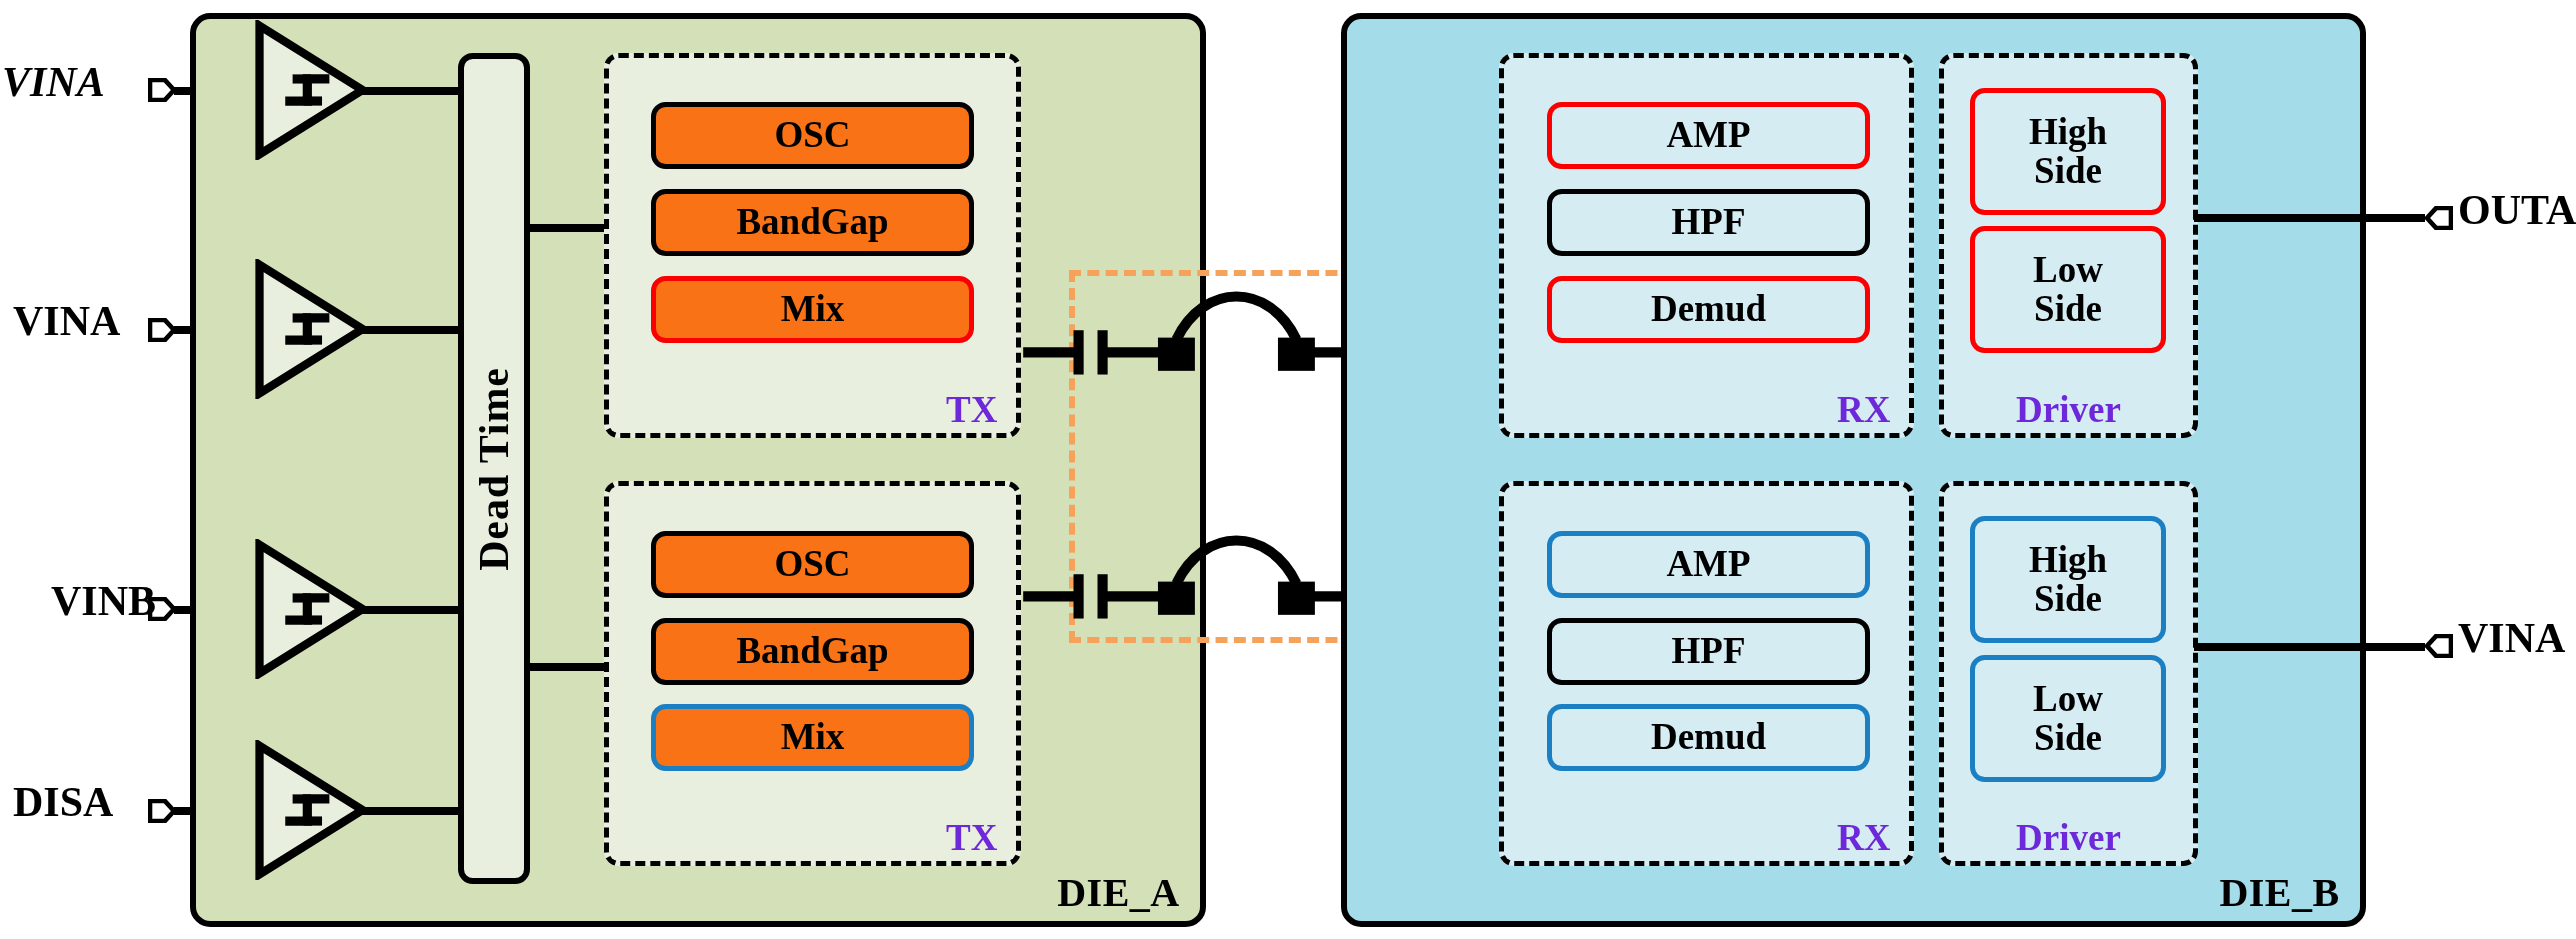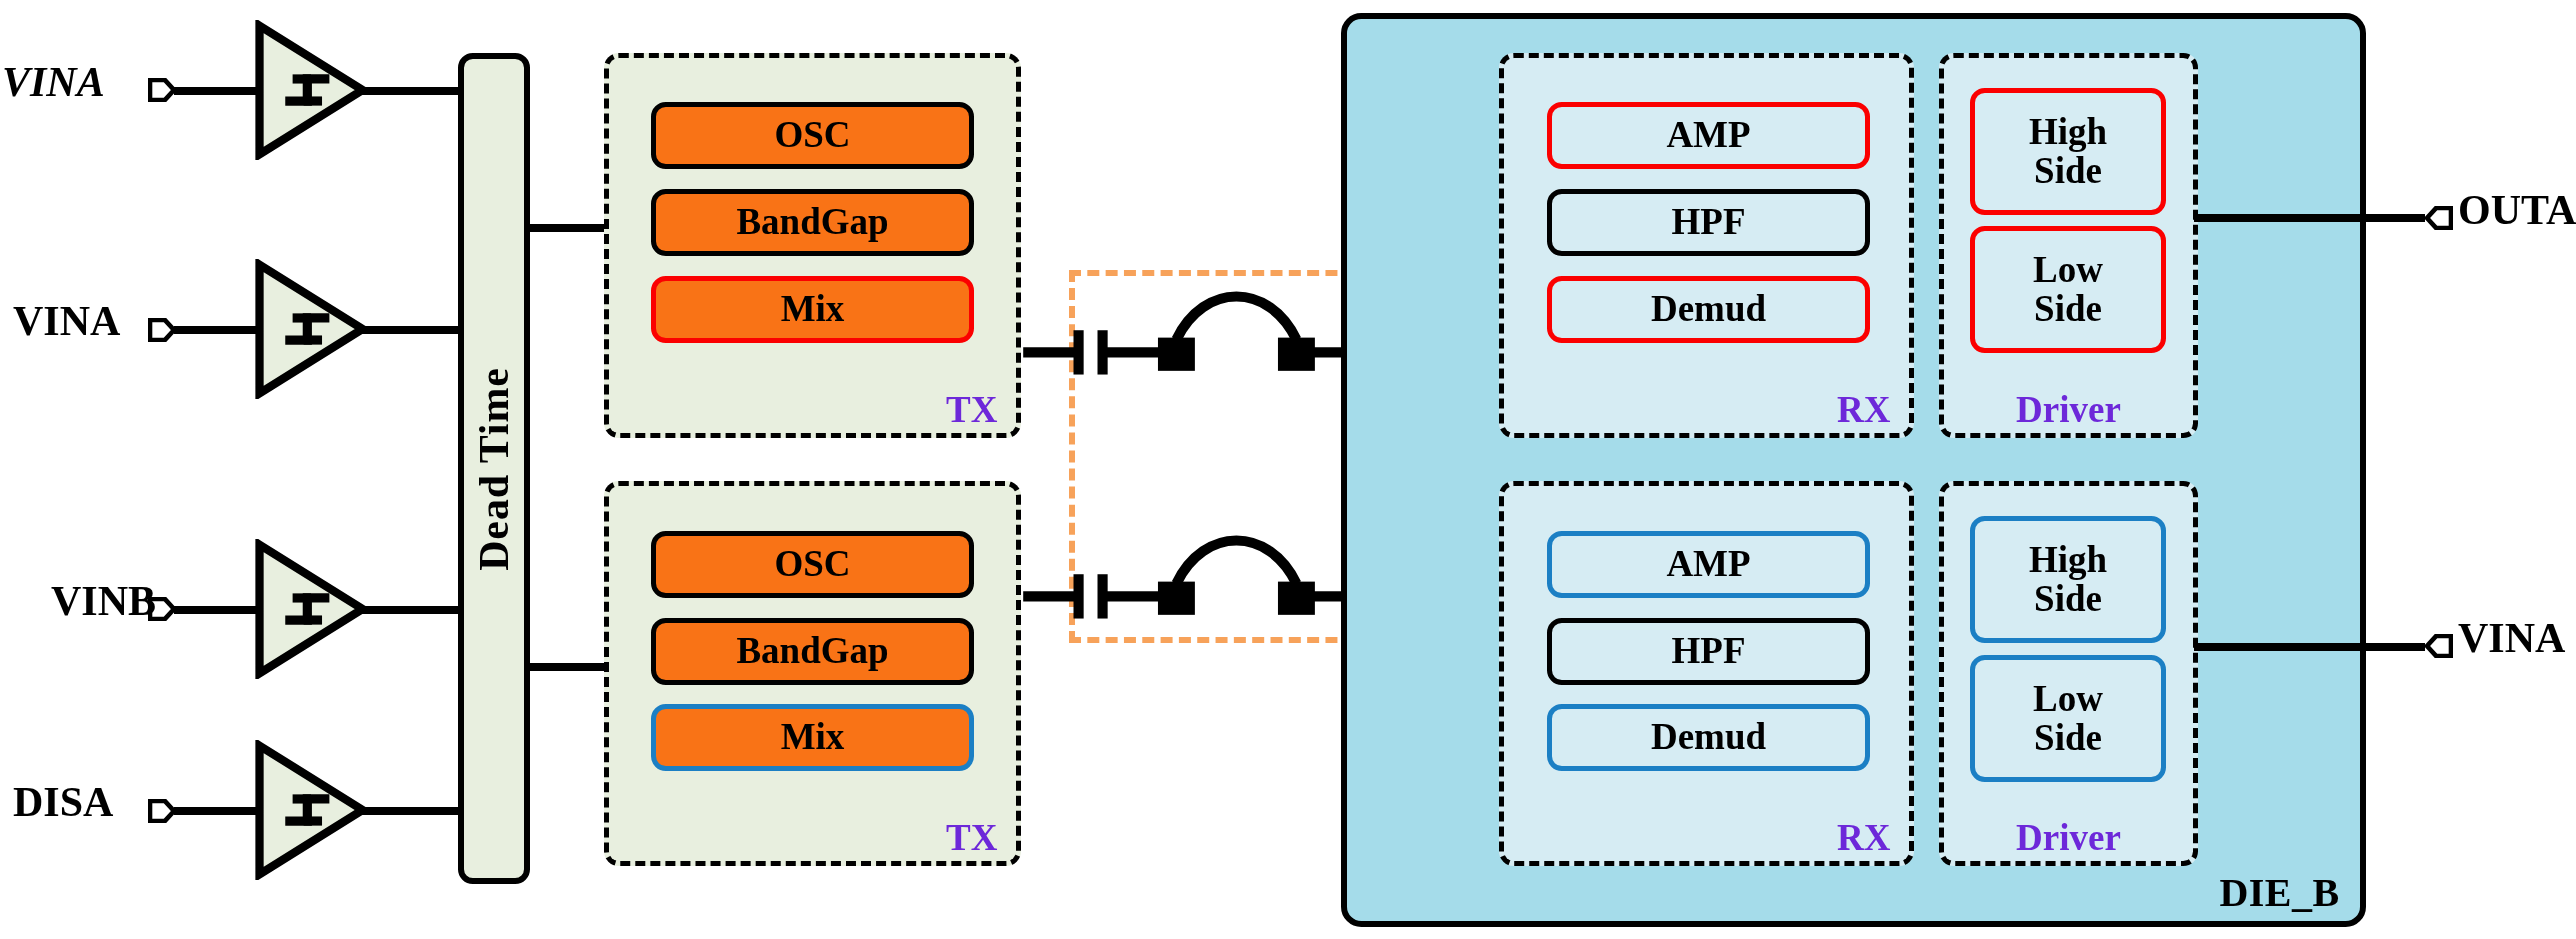--- a/index.html
+++ b/index.html
@@ -73,20 +73,23 @@
     <polygon points="2,2 18,2 28,13 18,24 2,24" fill="none" stroke="#000" stroke-width="5"></polygon>
   </svg>
   <div class="wire" style="left:174px;top:606px;width:120px;height:8.3px;"></div>
 
   <div class="pin-label" style="left:13px;top:778px;">DISA</div>
   <svg class="pin-arrow" style="left:148px;top:799px;" viewBox="0 0 30 26">
     <polygon points="2,2 18,2 28,13 18,24 2,24" fill="none" stroke="#000" stroke-width="5"></polygon>
   </svg>
   <div class="wire" style="left:174px;top:807px;width:120px;height:8.3px;"></div>
 
+  <div class="die" id="die-a">
+    <div class="die-label">DIE_A</div>
+  </div>
 
   <svg class="buf" style="left:254px;top:20.3px;" viewBox="0 0 124 152">
     <polygon points="6,6 118,76 6,146" fill="#e8efdf" stroke="#000" stroke-width="9" stroke-linejoin="miter"></polygon>
     <g stroke="#000" stroke-width="10" fill="none" stroke-linecap="butt">
       <path d="M34,88 L58,88 L58,64 L82,64"></path>
       <path d="M42,64 L62,64"></path>
       <path d="M54,88 L74,88"></path>
     </g>
   </svg>
   <div class="wire" style="left:360px;top:87px;width:103px;height:8.3px;"></div>

